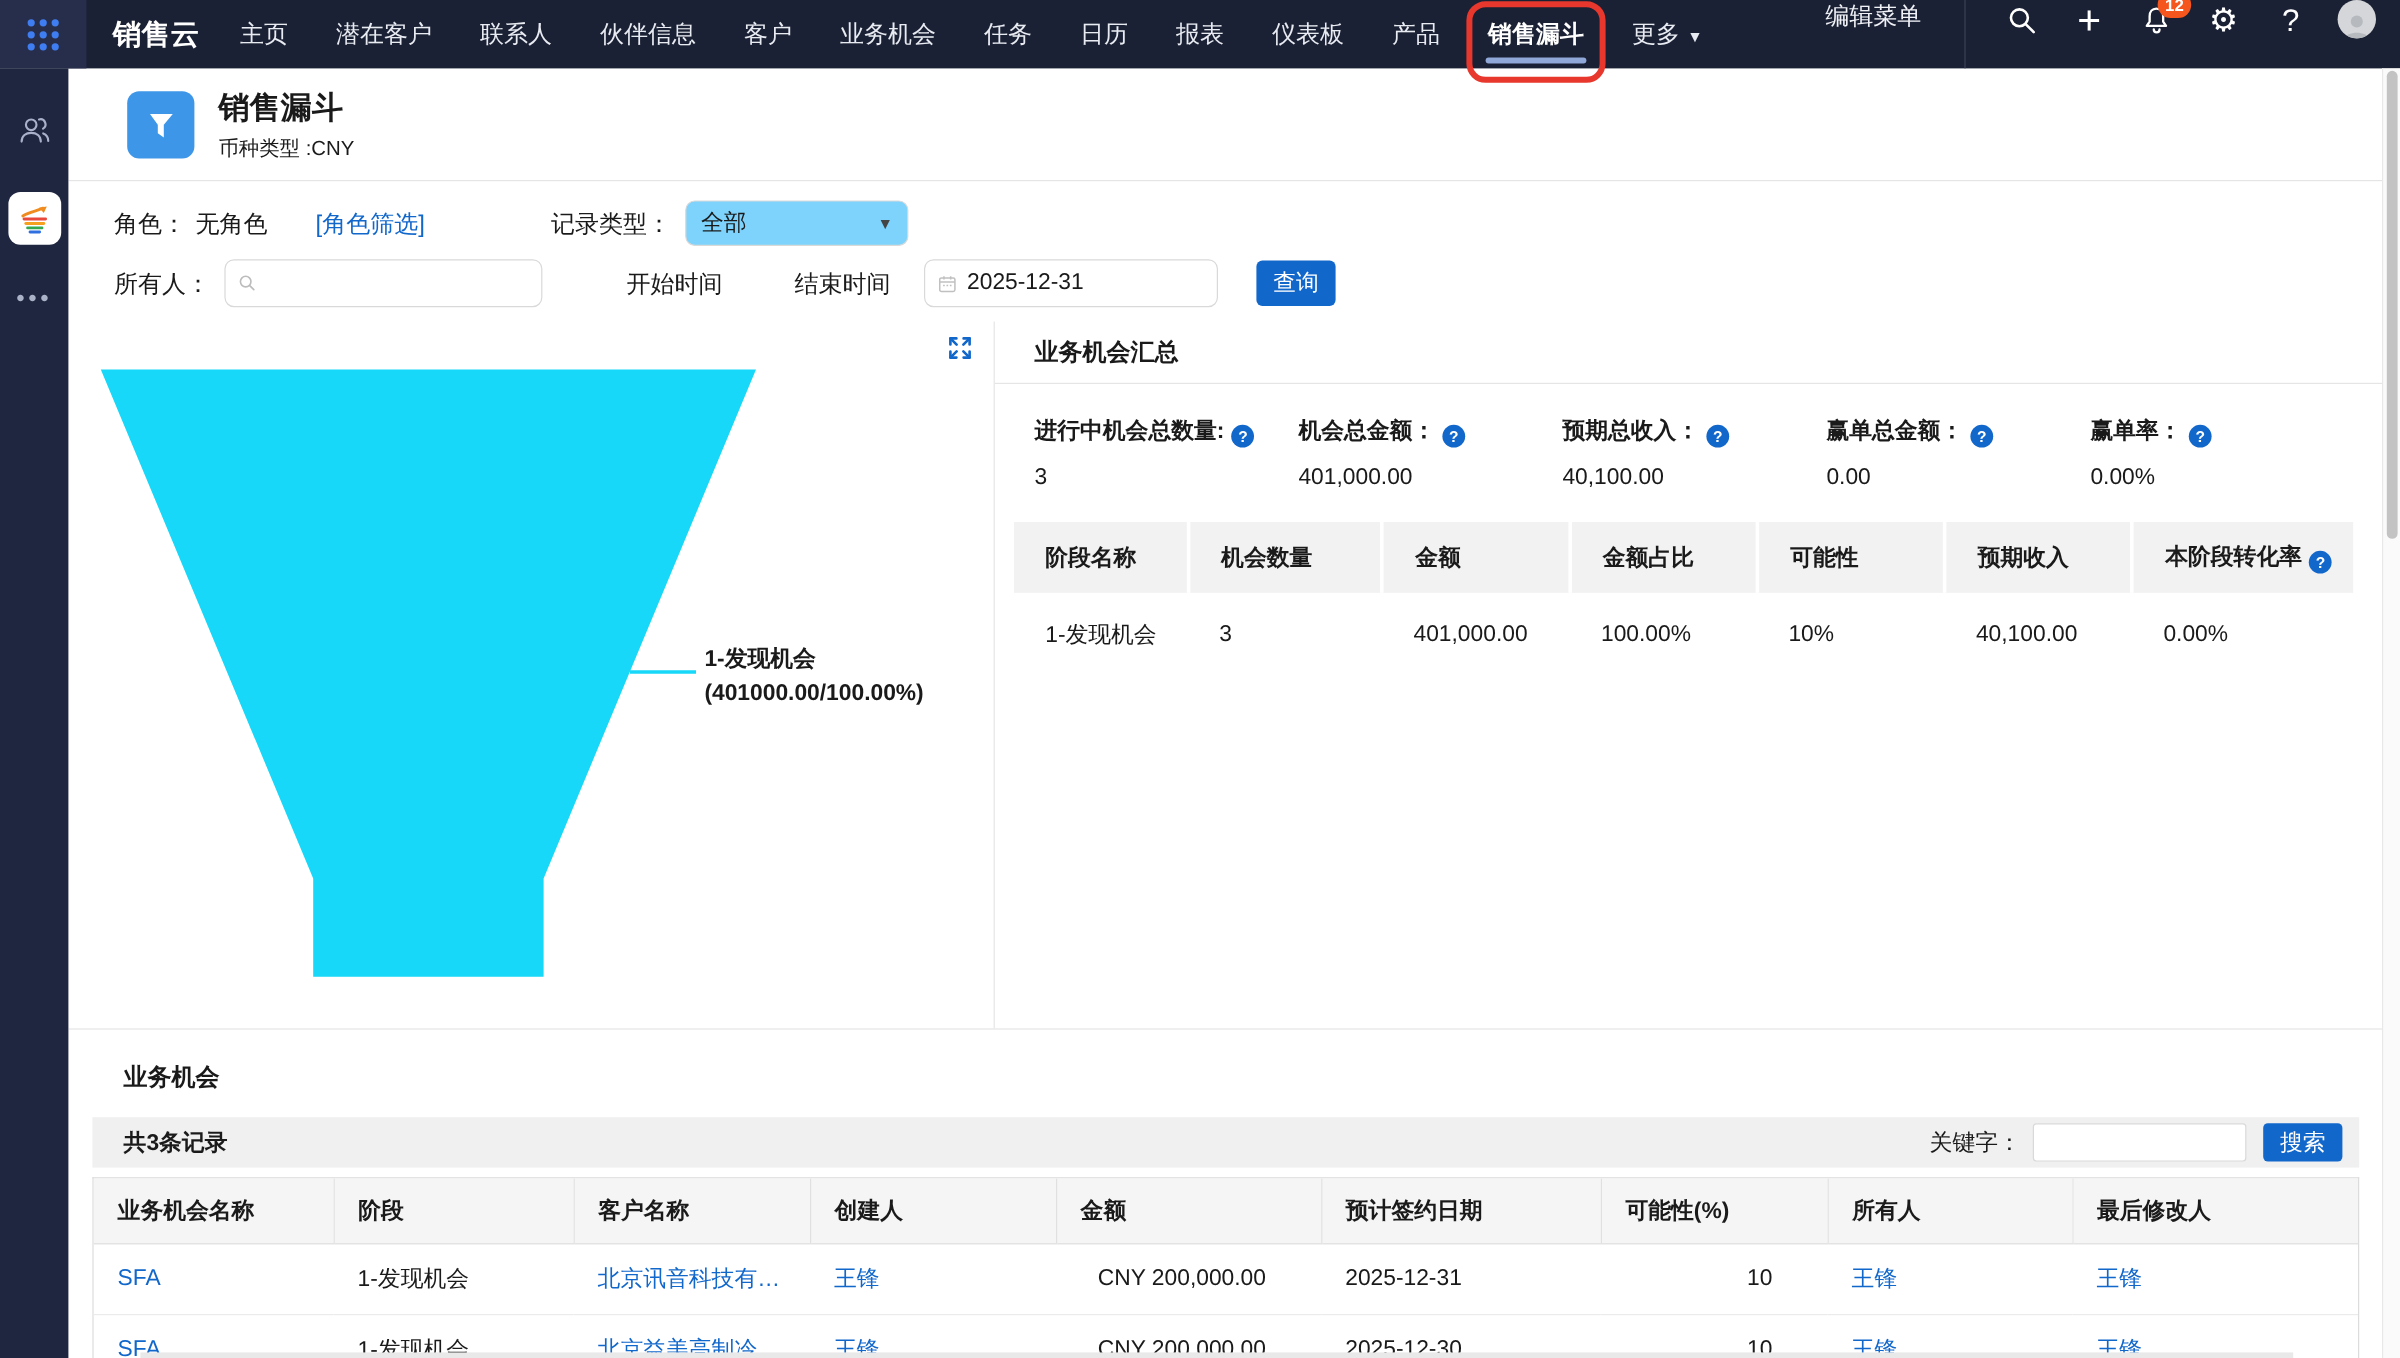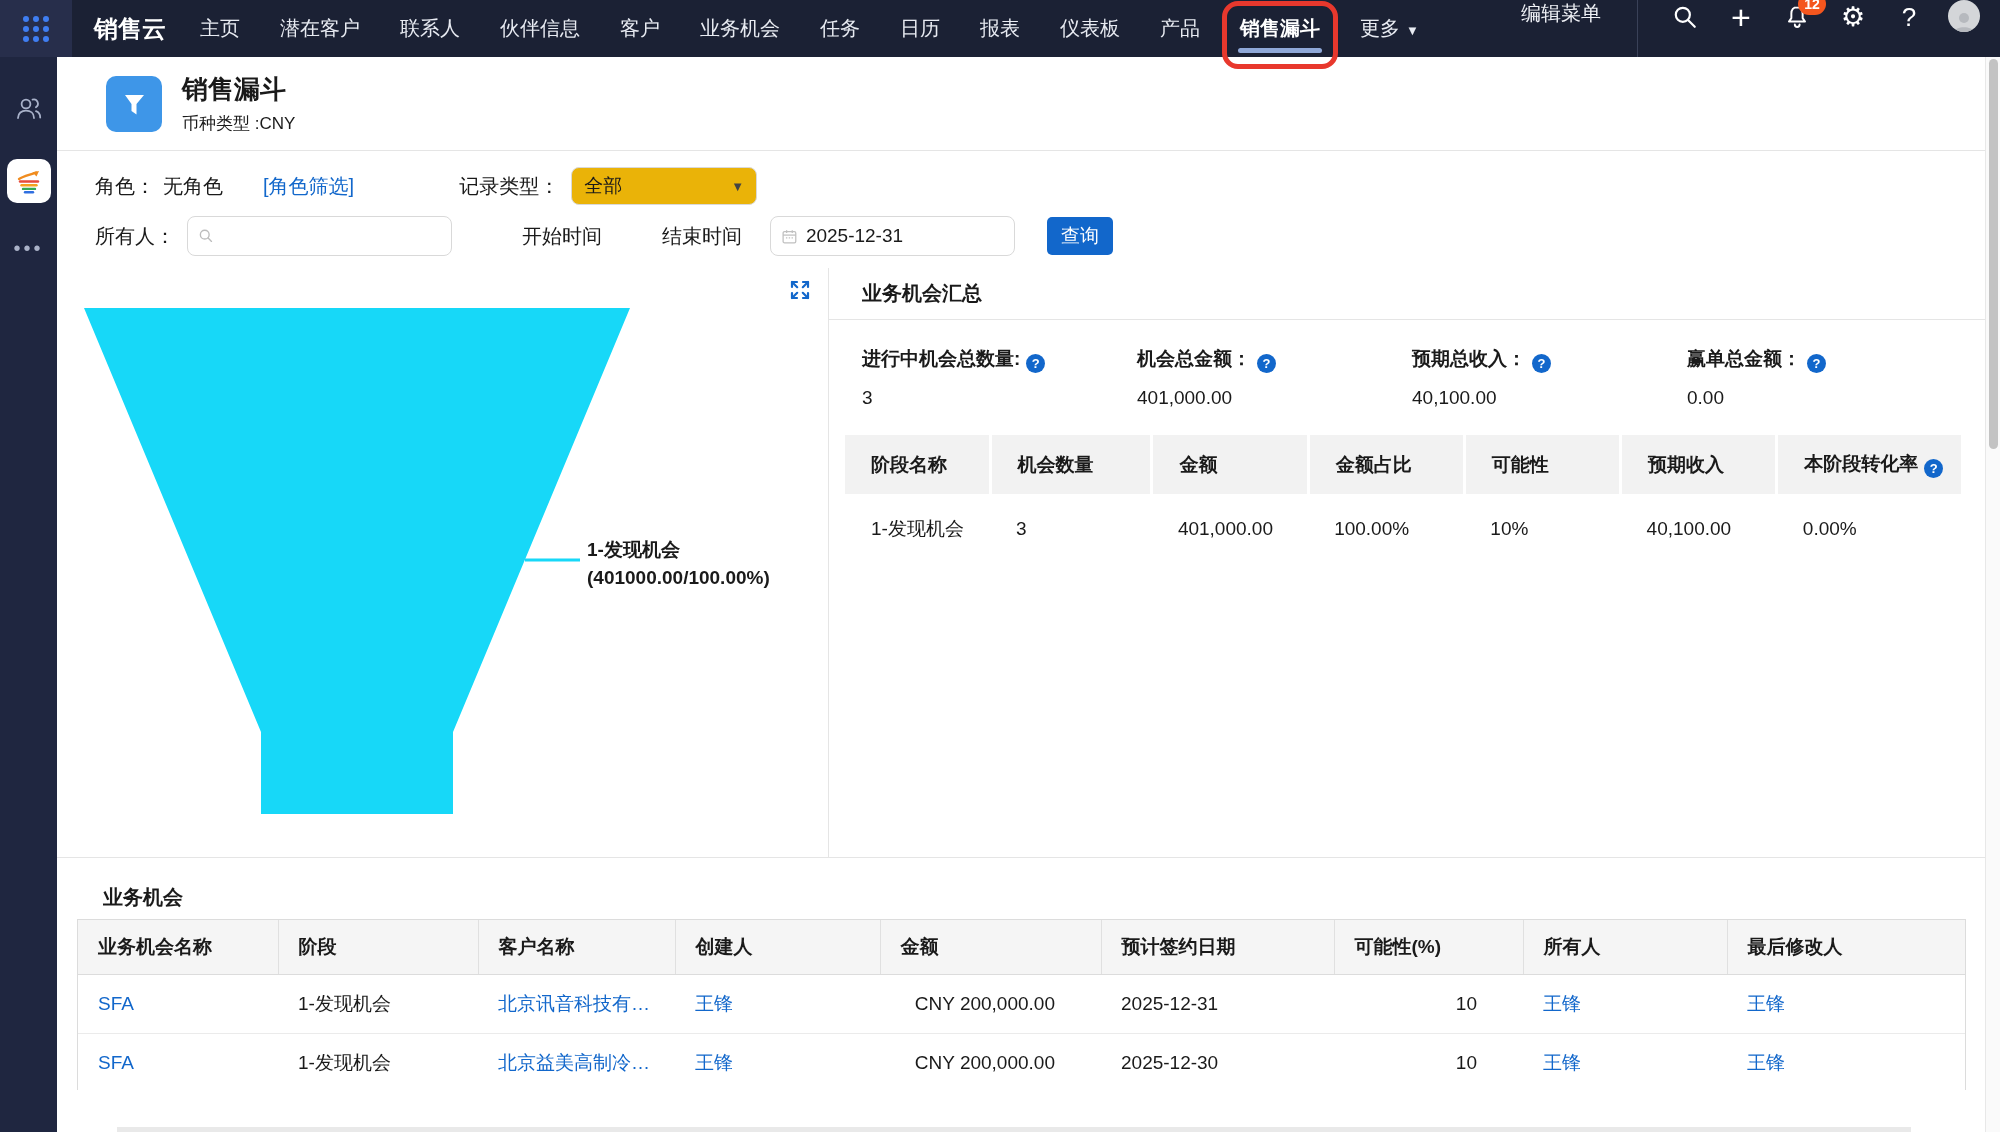--- a/index.html
+++ b/index.html
@@ -44,21 +44,21 @@
   .title-block { margin-left:20px; }
   .page-title { font-size:26px; font-weight:700; color:#1a1a1a; }
   .page-subtitle { font-size:17px; font-weight:500; color:#1a1a1a; margin-top:5px; }
 
   .filter-row { display:flex; align-items:center; padding-left:38px; }
   .filter-row.r1 { margin-top:16px; height:38px; }
   .filter-row.r2 { margin-top:11px; height:40px; }
   .f-label { font-size:20px; color:#1a1a1a; white-space:nowrap; }
   .f-value { font-size:20px; color:#1a1a1a; margin-left:8px; white-space:nowrap; }
   .f-link { font-size:20px; color:#1267cb; margin-left:40px; cursor:pointer; white-space:nowrap; }
-  .select-box { margin-left:12px; width:186px; height:38px; border:1px solid #d9d9d9; border-radius:8px; background:#eab308; display:flex; align-items:center; padding:0 12px; cursor:pointer; }
+  .select-box { margin-left:12px; width:186px; height:38px; border:1px solid #d9d9d9; border-radius:8px; background:#7dd3fc; display:flex; align-items:center; padding:0 12px; cursor:pointer; }
   .select-box .sel-text { font-size:19px; flex:1; }
   .select-box .sel-caret { font-size:13px; color:#444; }
   .input-box { height:40px; border:1px solid #d9d9d9; border-radius:8px; background:#fff; display:flex; align-items:center; padding:0 10px; }
   .owner-input { margin-left:12px; width:265px; }
   .date-input { width:265px; }
   .date-input.end { width:245px; }
   .input-box input { border:none; outline:none; font-size:19px; color:#1a1a1a; width:100%; margin-left:8px; font-family:inherit; background:transparent; }
   .btn-blue { background:#1267cb; color:#fff; font-size:19px; border:none; border-radius:5px; height:38px; padding:0 14px; cursor:pointer; font-family:inherit; white-space:nowrap; }
   .query-btn { margin-left:32px; }
   .gap-70 { width:70px; } .gap-28 { width:28px; } .gap-32 { width:32px; } .gap-105 { width:105px; }
@@ -296,20 +296,24 @@
             <span class="stat-label">机会总金额：</span><span class="help-dot">?</span>
             <div class="stat-value">401,000.00</div>
           </div>
           <div class="stat">
             <span class="stat-label">预期总收入：</span><span class="help-dot">?</span>
             <div class="stat-value">40,100.00</div>
           </div>
           <div class="stat">
             <span class="stat-label">赢单总金额：</span><span class="help-dot">?</span>
             <div class="stat-value">0.00</div>
+          </div>
+          <div class="stat">
+            <span class="stat-label">赢单率：</span><span class="help-dot">?</span>
+            <div class="stat-value">0.00%</div>
           </div>
         </div>
 
         <table class="sum-table">
           <colgroup>
               <col style="width:13%">
               <col style="width:14.5%">
               <col style="width:14%">
               <col style="width:14%">
               <col style="width:14%">
@@ -337,20 +341,26 @@
               <td>40,100.00</td>
               <td>0.00%</td>
             </tr>
           </tbody>
         </table>
       </div>
     </div>
 
     <div class="opps-heading">业务机会</div>
 
+    <div class="opps-toolbar">
+      <span class="record-count">共3条记录</span>
+      <span class="kw-label">关键字：</span>
+      <input class="kw-input" type="text" value="" style="">
+      <button class="btn-blue search-btn">搜索</button>
+    </div>
 
     <div class="opps-table-wrap">
       <table class="opps-table">
         <colgroup>
             <col style="width:200px">
             <col style="width:200px">
             <col style="width:197px">
             <col style="width:205px">
             <col style="width:221px">
             <col style="width:233px">

